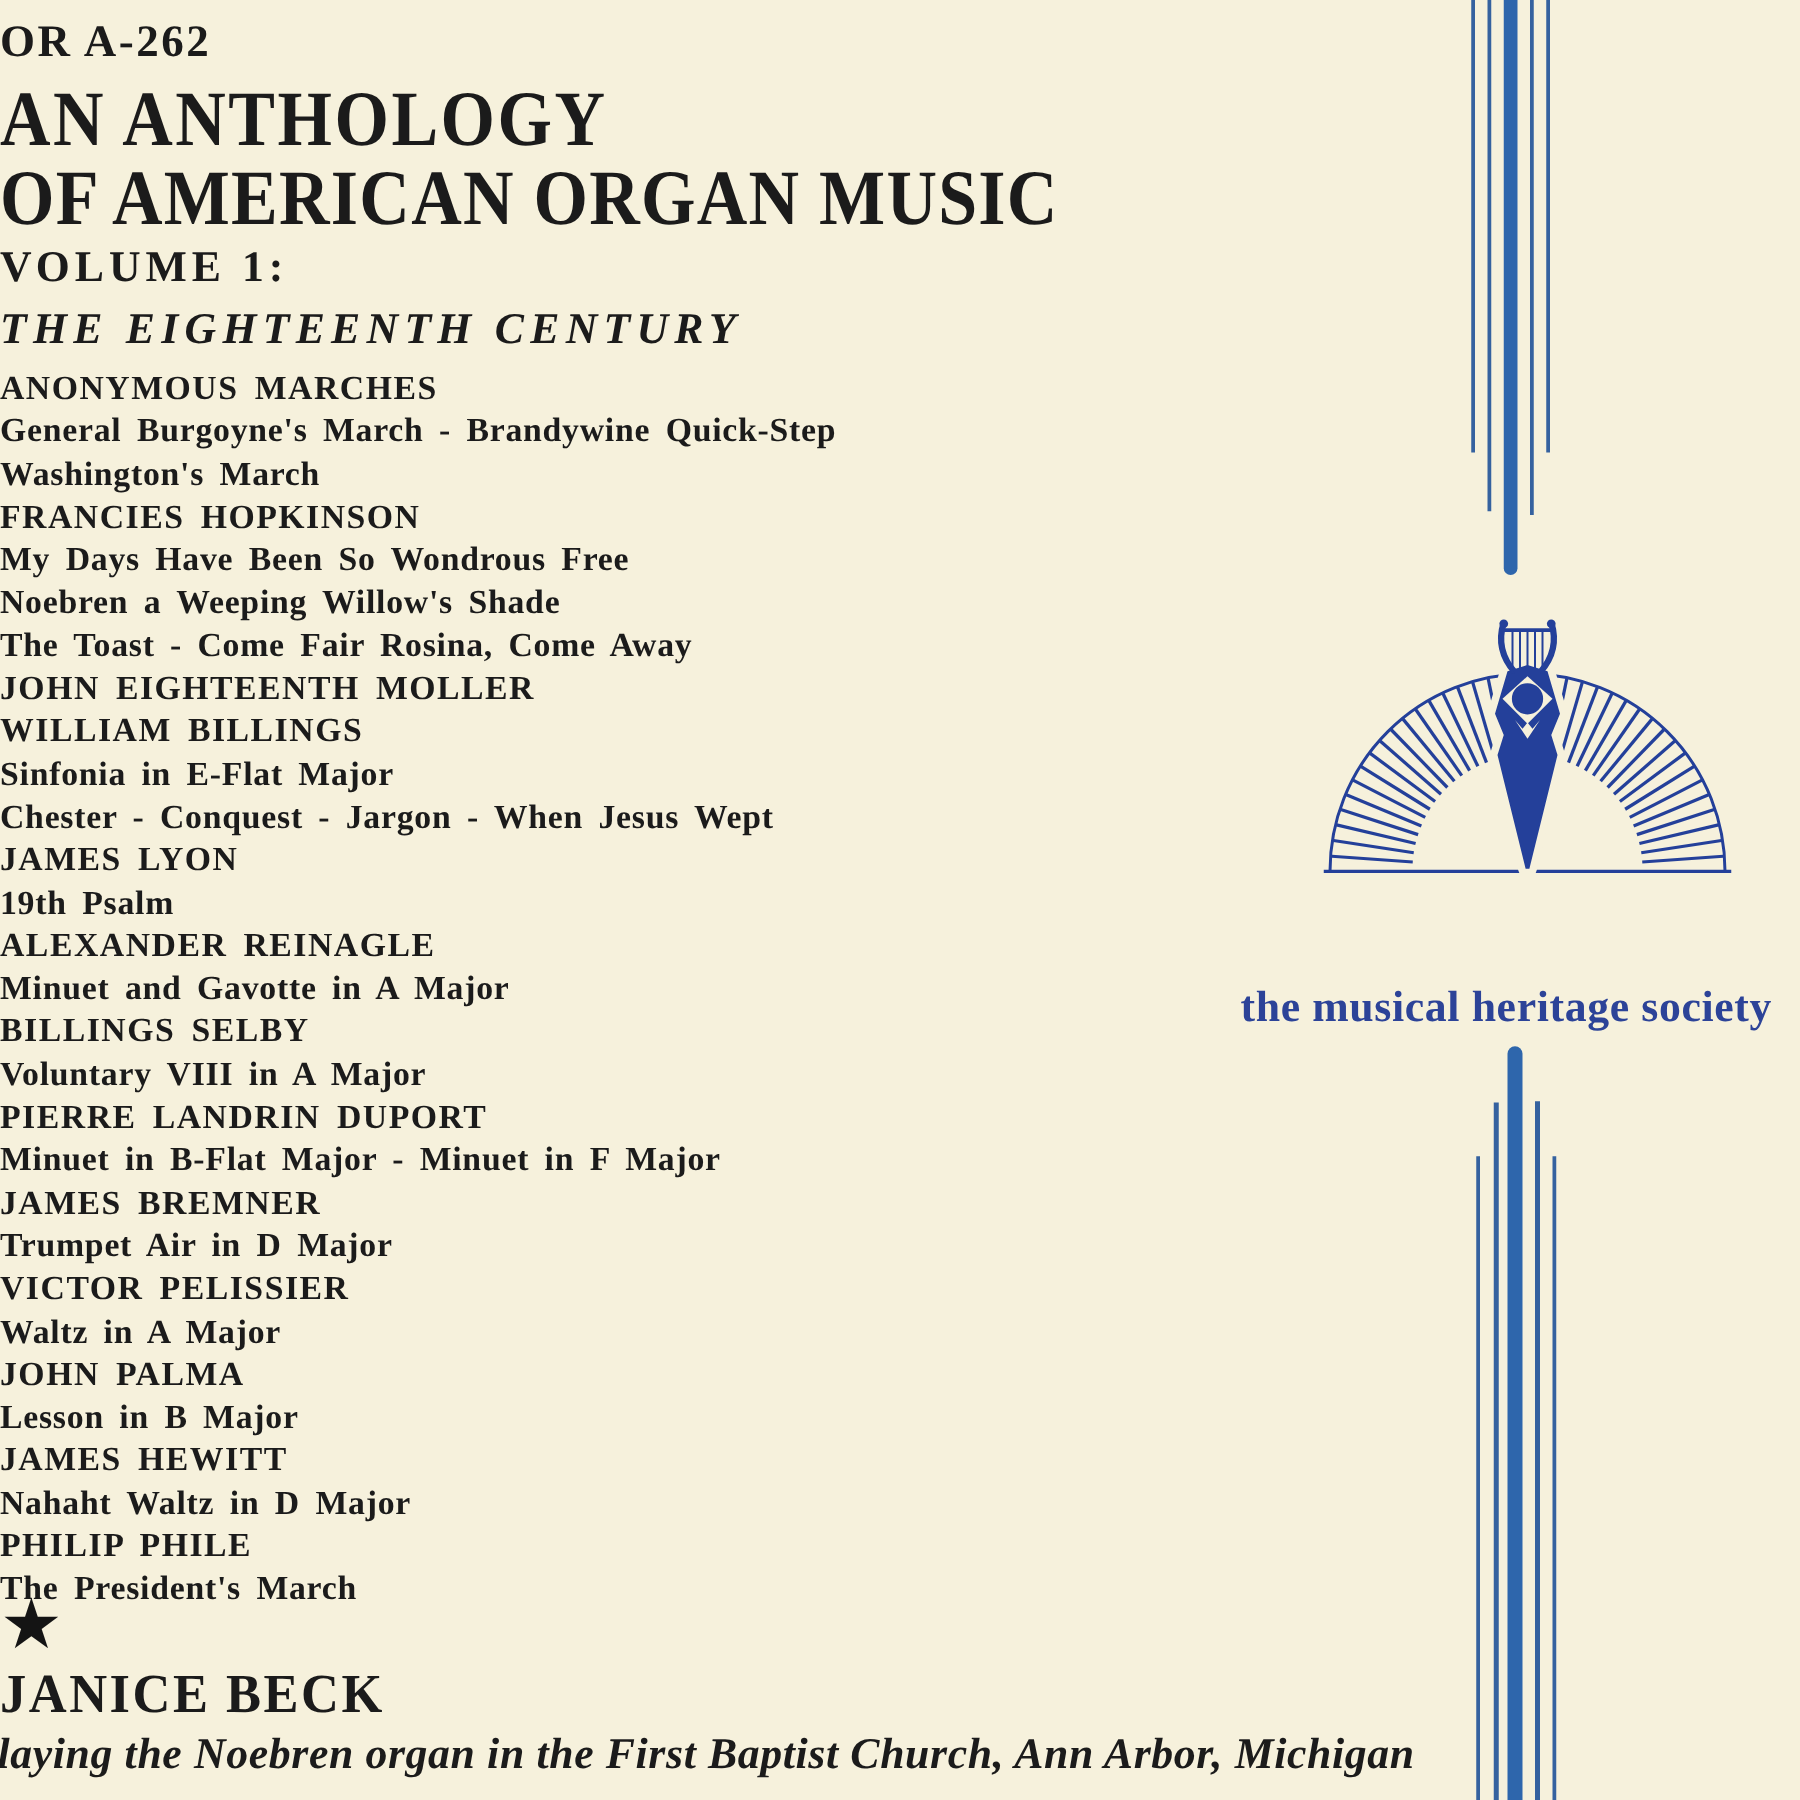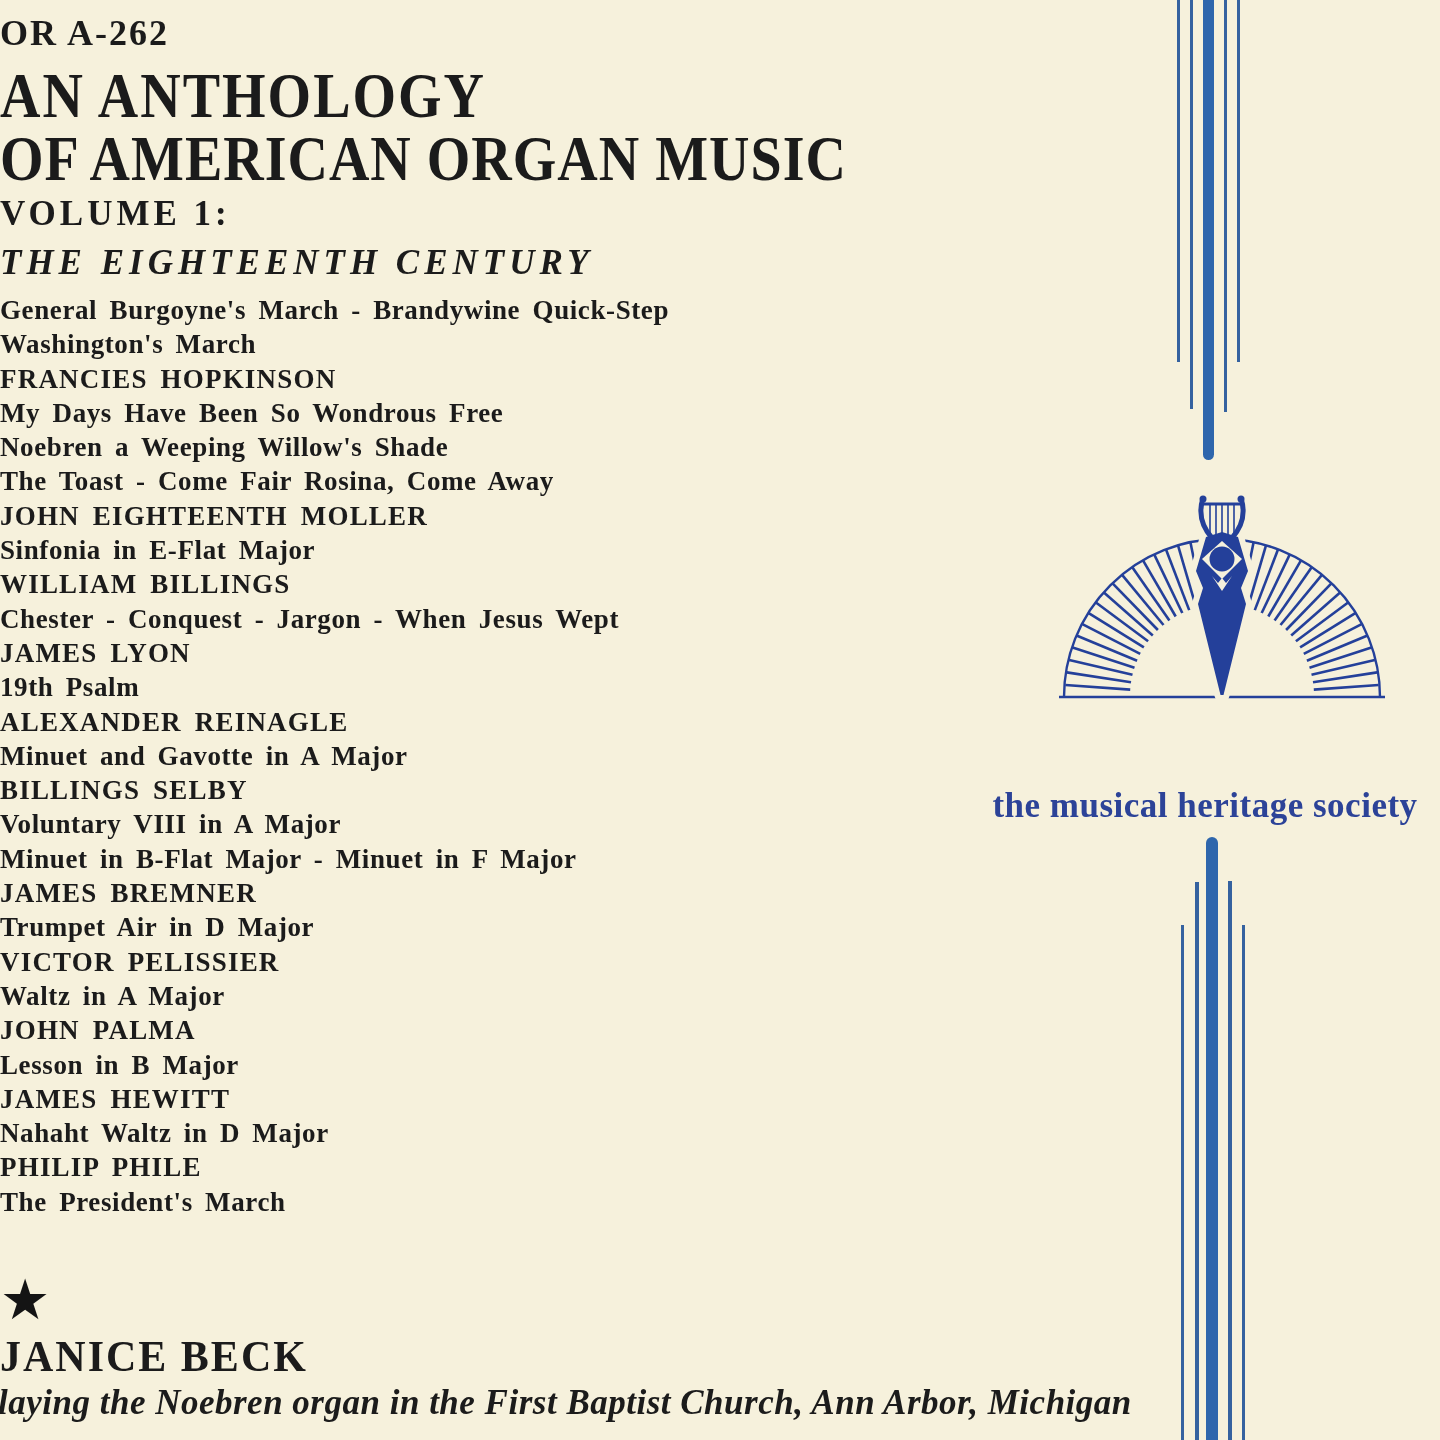--- a/index.html
+++ b/index.html
@@ -54,36 +54,38 @@
 
 <div class="cover">
 
   <main class="left-col">
     <div class="catalog">OR A-262</div>
     <h1 class="title1">AN ANTHOLOGY</h1>
     <h1 class="title2">OF AMERICAN ORGAN MUSIC</h1>
     <div class="volume">VOLUME 1:</div>
     <div class="subtitle">THE EIGHTEENTH CENTURY</div>
     <div class="tracklist">
+        <div class="track-line composer">ANONYMOUS MARCHES</div>
         <div class="track-line work">General Burgoyne's March - Brandywine Quick-Step</div>
         <div class="track-line work">Washington's March</div>
         <div class="track-line composer">FRANCIES HOPKINSON</div>
         <div class="track-line work">My Days Have Been So Wondrous Free</div>
         <div class="track-line work">Noebren a Weeping Willow's Shade</div>
         <div class="track-line work">The Toast - Come Fair Rosina, Come Away</div>
         <div class="track-line composer">JOHN EIGHTEENTH MOLLER</div>
+        <div class="track-line composer">WILLIAM BILLINGS</div>
         <div class="track-line work">Sinfonia in E-Flat Major</div>
-        <div class="track-line composer">WILLIAM BILLINGS</div>
         <div class="track-line work">Chester - Conquest - Jargon - When Jesus Wept</div>
         <div class="track-line composer">JAMES LYON</div>
         <div class="track-line work">19th Psalm</div>
         <div class="track-line composer">ALEXANDER REINAGLE</div>
         <div class="track-line work">Minuet and Gavotte in A Major</div>
         <div class="track-line composer">BILLINGS SELBY</div>
         <div class="track-line work">Voluntary VIII in A Major</div>
+        <div class="track-line composer">PIERRE LANDRIN DUPORT</div>
         <div class="track-line work">Minuet in B-Flat Major - Minuet in F Major</div>
         <div class="track-line composer">JAMES BREMNER</div>
         <div class="track-line work">Trumpet Air in D Major</div>
         <div class="track-line composer">VICTOR PELISSIER</div>
         <div class="track-line work">Waltz in A Major</div>
         <div class="track-line composer">JOHN PALMA</div>
         <div class="track-line work">Lesson in B Major</div>
         <div class="track-line composer">JAMES HEWITT</div>
         <div class="track-line work">Nahaht Waltz in D Major</div>
         <div class="track-line composer">PHILIP PHILE</div>

